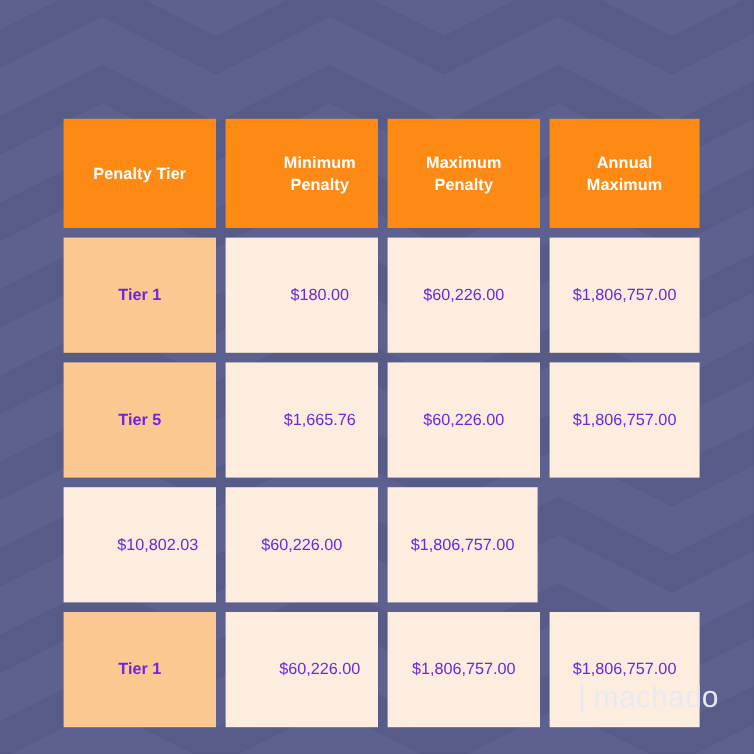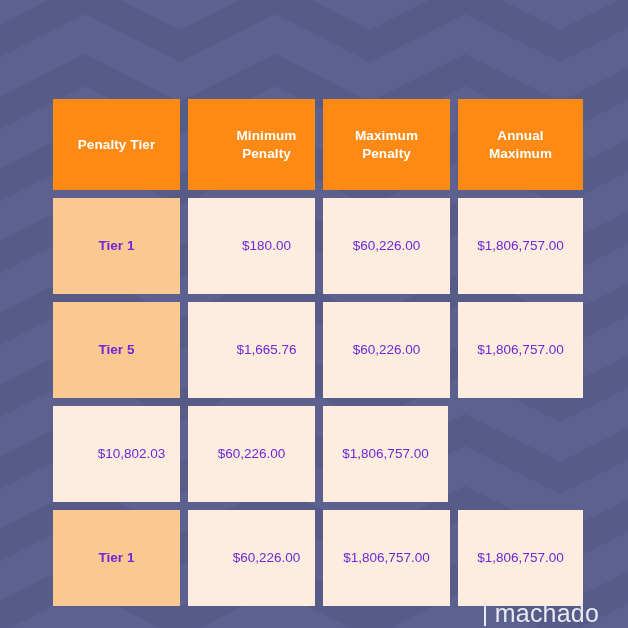--- a/index.html
+++ b/index.html
@@ -84,21 +84,21 @@
   .data-row .cell.tier {
     background: #fcc891;
     font-weight: bold;
     font-size: 13.5px;
   }
 
   
   #logo {
     position: absolute;
     right: 29px;
-    bottom: 2px;
+    bottom: 34px;
     z-index: 3;
     display: flex;
     align-items: center;
     gap: 9px;
     color: #e8e9f2;
   }
   #logo .bar {
     display: inline-block;
     width: 2px;
     height: 25px;

